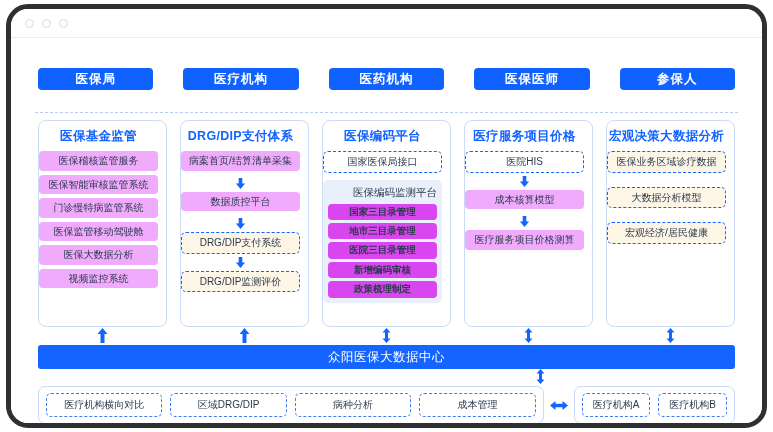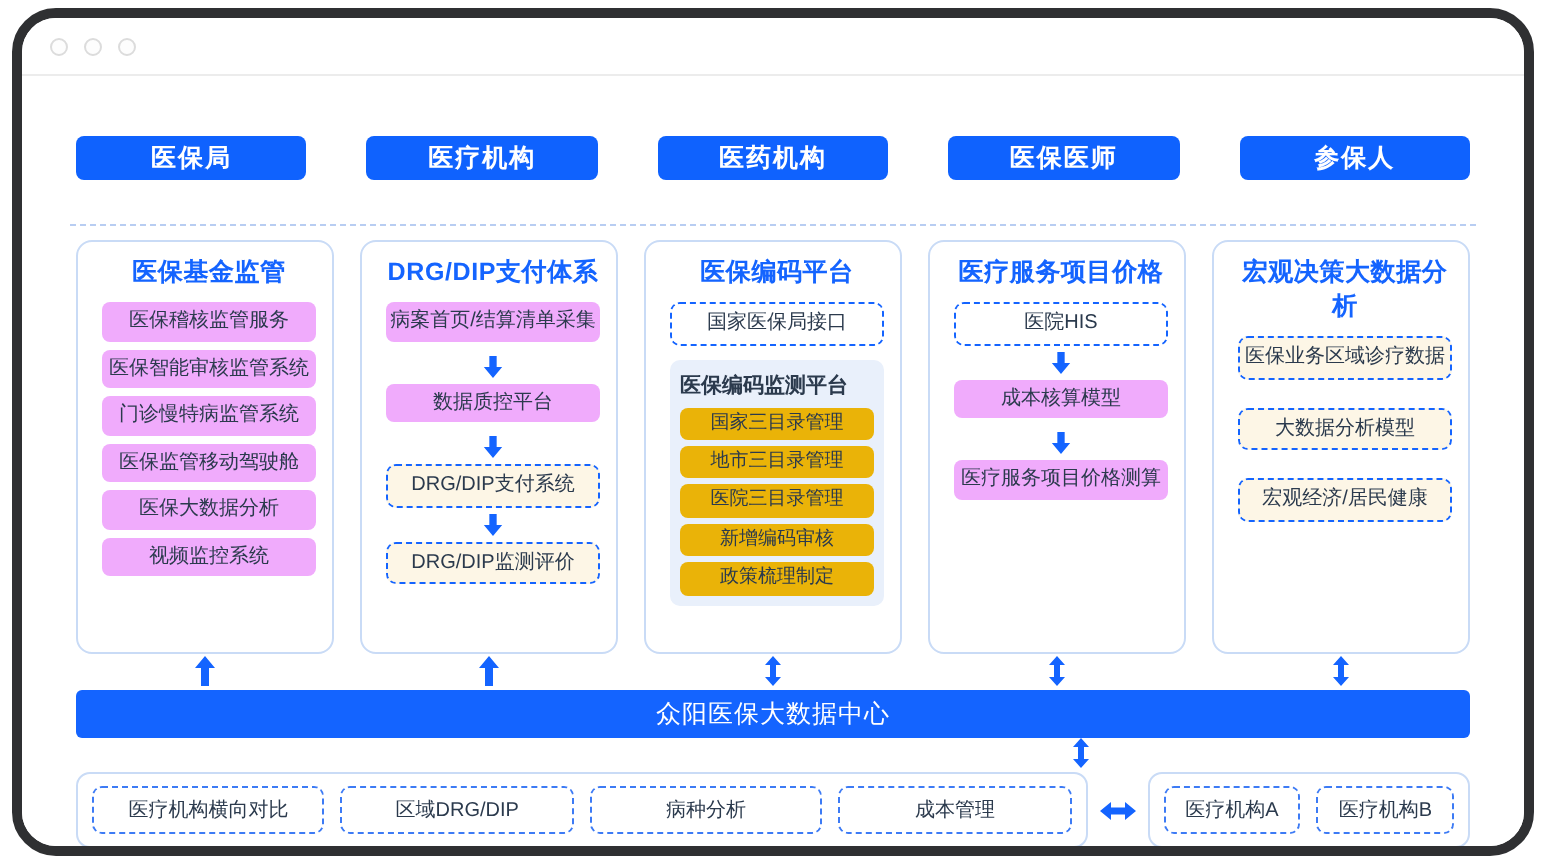--- a/index.html
+++ b/index.html
@@ -70,21 +70,21 @@
     gap: 13px;
     padding: 0 13px;
     align-items: stretch;
     height: 207px;
   }
   .col {
     flex: 1 1 0;
     border: 1px solid #c9dbf6;
     border-radius: 8px;
     background: #ffffff;
-    padding: 7px 8px 6px 12px;
+    padding: 7px 8px 6px 0;
     display: flex;
     flex-direction: column;
     align-items: stretch;
     position: relative;
   }
   .col-title {
     color: #1464ff;
     font-size: 12.5px;
     font-weight: bold;
     text-align: center;
@@ -95,28 +95,29 @@
     background: #f0abfc;
     border-radius: 4px;
     color: #2b3a4d;
     font-size: 10px;
     text-align: center;
     padding: 4px 2px;
     margin-bottom: 4px;
     line-height: 1.15;
   }
   .pill-white {
-    background: #eab308;
+    background: #d946ef;
     border-radius: 4px;
     color: #2b3a4d;
     font-size: 9.5px;
     text-align: center;
     padding: 3px 2px;
     margin-bottom: 3px;
     line-height: 1.1;
+    font-weight: bold;
   }
   .dashed {
     background: #fdf6e6;
     border: 1px dashed #1464ff;
     border-radius: 5px;
     color: #2b3a4d;
     font-size: 10px;
     text-align: center;
     padding: 4px 2px;
     line-height: 1.15;
@@ -133,23 +134,22 @@
   }
   .nested-panel {
     background: #e9f0fb;
     border-radius: 5px;
     padding: 4px 5px 2px 5px;
     margin-top: 7px;
   }
   .nested-title {
     font-size: 10.5px;
     color: #2b3a4d;
-    text-align: left;
+    text-align: right;
     padding: 2px 0 4px 0;
-    font-weight: bold;
   }
   .arrow-down {
     display: block;
     margin: 3px auto;
     width: 11px;
     height: 11px;
   }
   .gap-lg { height: 14px; }
 
   

